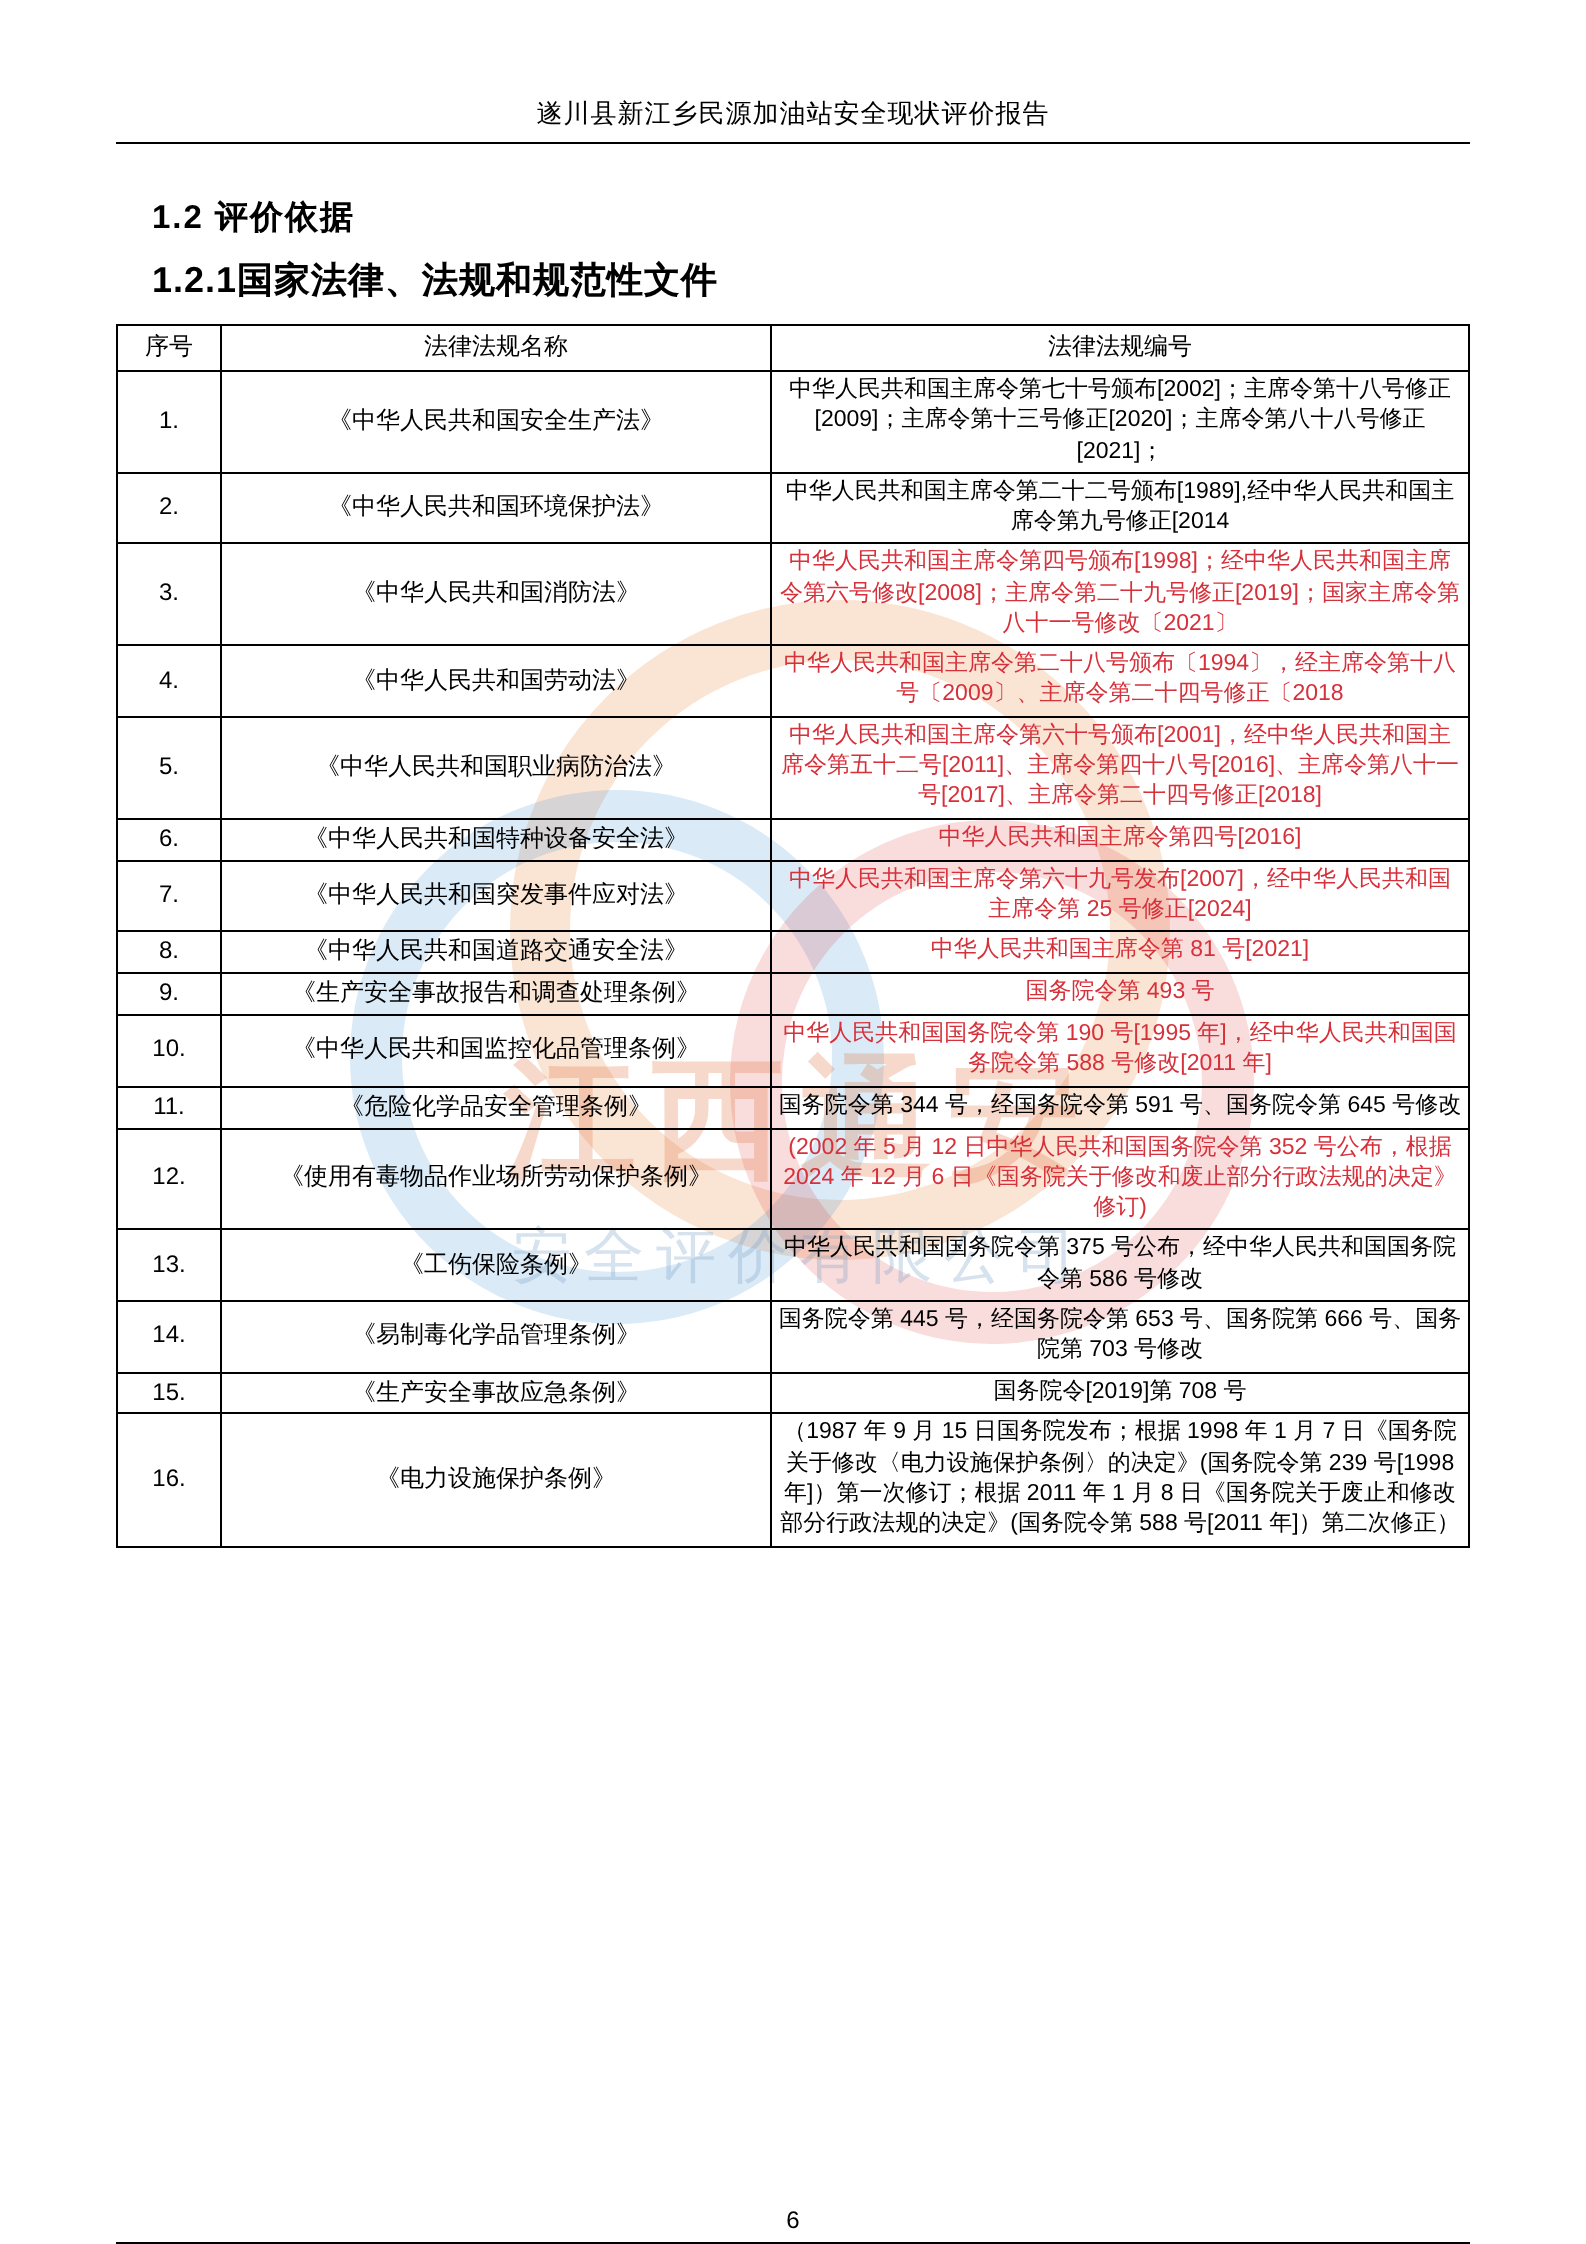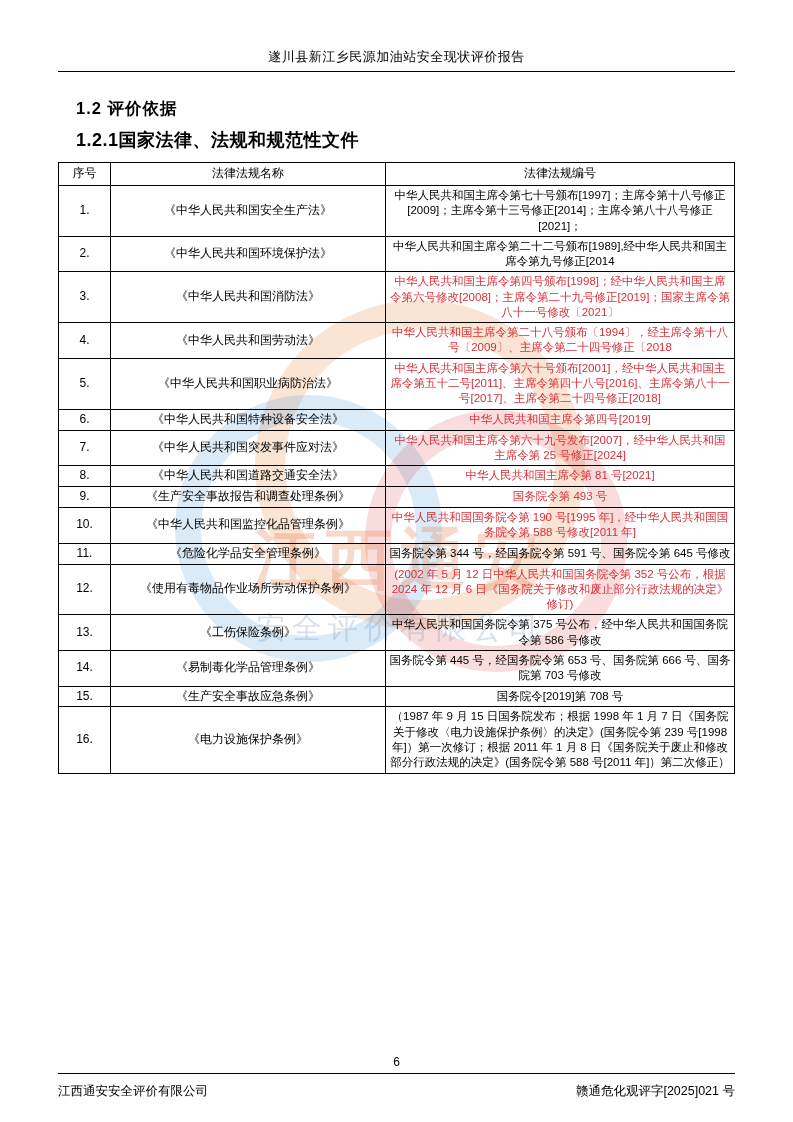--- a/index.html
+++ b/index.html
@@ -193,21 +193,21 @@
       <tr>
         <th>序号</th>
         <th>法律法规名称</th>
         <th>法律法规编号</th>
       </tr>
     </thead>
     <tbody id="law-table-body">
         <tr>
           <td>1.</td>
           <td class="cell-name">《中华人民共和国安全生产法》</td>
-          <td class="cell-code">中华人民共和国主席令第七十号颁布[1997]；主席令第十八号修正[2009]；主席令第十三号修正[2014]；主席令第八十八号修正[2021]；</td>
+          <td class="cell-code">中华人民共和国主席令第七十号颁布[2002]；主席令第十八号修正[2009]；主席令第十三号修正[2020]；主席令第八十八号修正[2021]；</td>
         </tr>
         <tr>
           <td>2.</td>
           <td class="cell-name">《中华人民共和国环境保护法》</td>
           <td class="cell-code">中华人民共和国主席令第二十二号颁布[1989],经中华人民共和国主席令第九号修正[2014</td>
         </tr>
         <tr>
           <td>3.</td>
           <td class="cell-name">《中华人民共和国消防法》</td>
           <td class="cell-code hl">中华人民共和国主席令第四号颁布[1998]；经中华人民共和国主席令第六号修改[2008]；主席令第二十九号修正[2019]；国家主席令第八十一号修改〔2021〕</td>
@@ -218,21 +218,21 @@
           <td class="cell-code hl">中华人民共和国主席令第二十八号颁布〔1994〕，经主席令第十八号〔2009〕、主席令第二十四号修正〔2018</td>
         </tr>
         <tr>
           <td>5.</td>
           <td class="cell-name">《中华人民共和国职业病防治法》</td>
           <td class="cell-code hl">中华人民共和国主席令第六十号颁布[2001]，经中华人民共和国主席令第五十二号[2011]、主席令第四十八号[2016]、主席令第八十一号[2017]、主席令第二十四号修正[2018]</td>
         </tr>
         <tr>
           <td>6.</td>
           <td class="cell-name">《中华人民共和国特种设备安全法》</td>
-          <td class="cell-code hl">中华人民共和国主席令第四号[2019]</td>
+          <td class="cell-code hl">中华人民共和国主席令第四号[2016]</td>
         </tr>
         <tr>
           <td>7.</td>
           <td class="cell-name">《中华人民共和国突发事件应对法》</td>
           <td class="cell-code hl">中华人民共和国主席令第六十九号发布[2007]，经中华人民共和国主席令第 25 号修正[2024]</td>
         </tr>
         <tr>
           <td>8.</td>
           <td class="cell-name">《中华人民共和国道路交通安全法》</td>
           <td class="cell-code hl">中华人民共和国主席令第 81 号[2021]</td>
@@ -278,17 +278,13 @@
           <td class="cell-code">（1987 年 9 月 15 日国务院发布；根据 1998 年 1 月 7 日《国务院关于修改〈电力设施保护条例〉的决定》(国务院令第 239 号[1998 年]）第一次修订；根据 2011 年 1 月 8 日《国务院关于废止和修改部分行政法规的决定》(国务院令第 588 号[2011 年]）第二次修正）</td>
         </tr>
       </tbody>
   </table>
 
 </div>
 
 <div class="footer">
   <div class="page-num">6</div>
   <div class="footer-rule"></div>
-  <div class="footer-row">
-    <div>江西通安安全评价有限公司</div>
-    <div>赣通危化观评字[2025]021 号</div>
-  </div>
 </div>
 
 </body></html>

